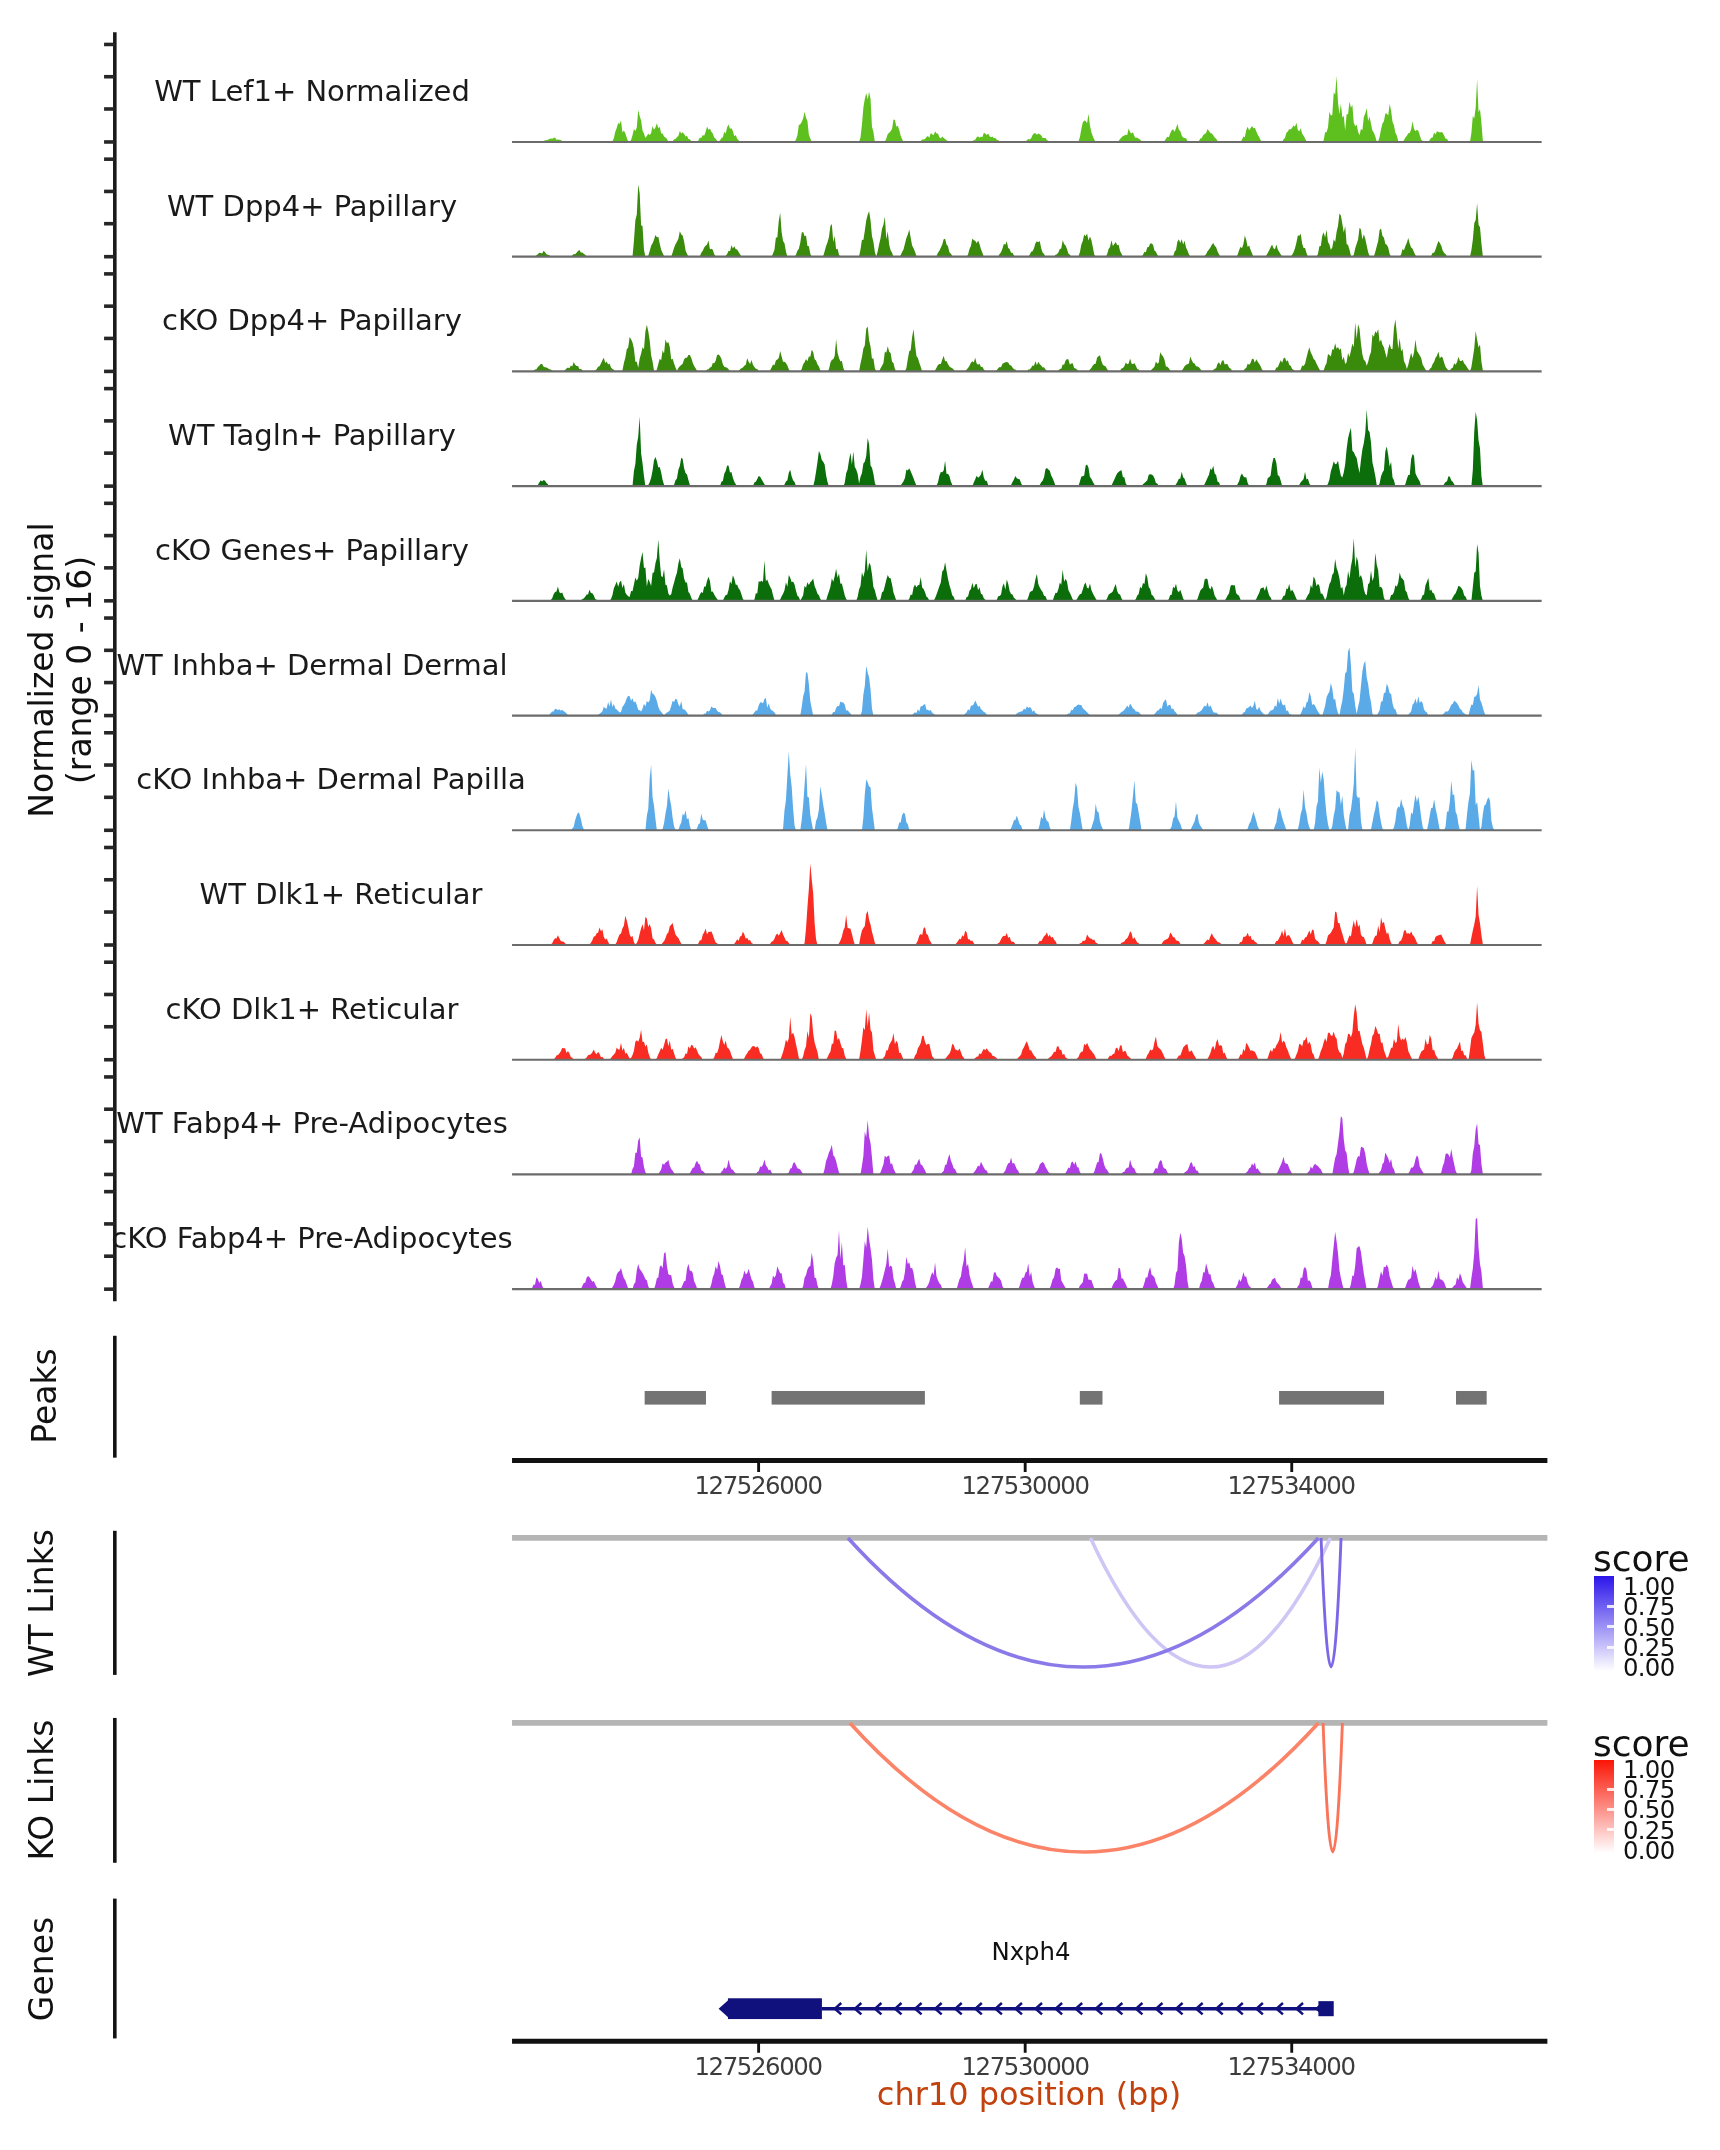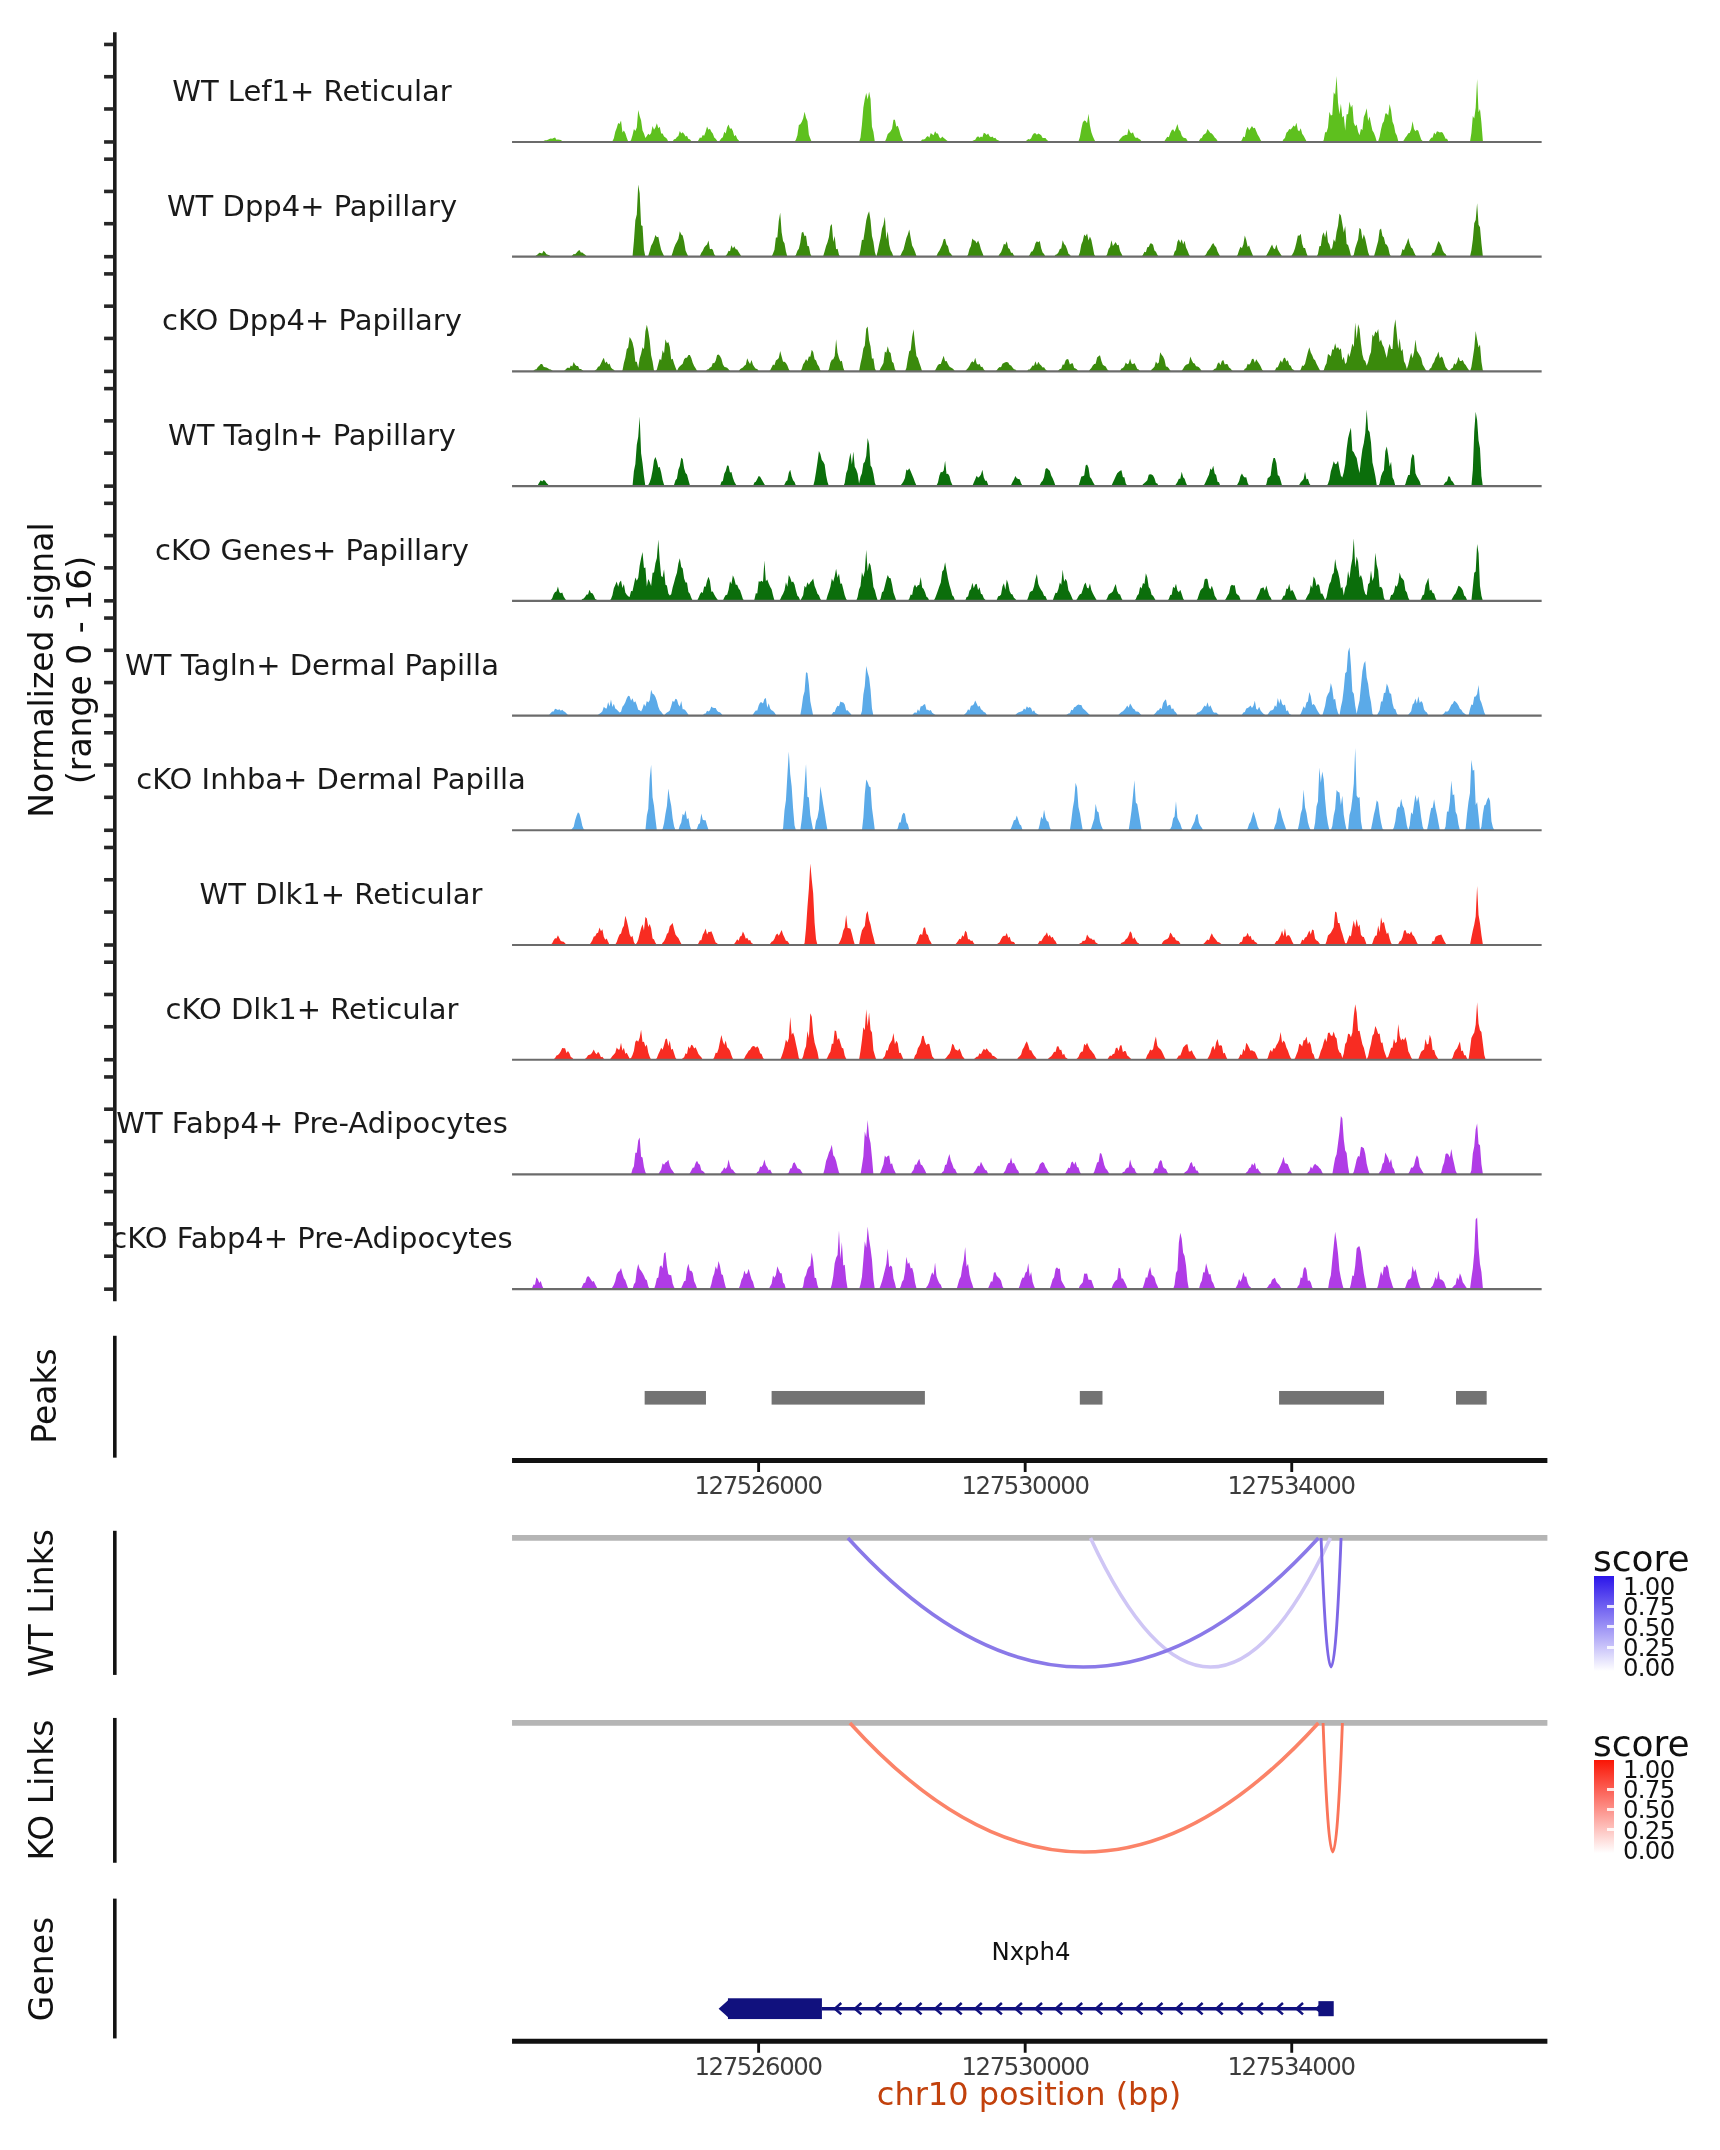--- a/index.html
+++ b/index.html
@@ -157,26 +157,26 @@
   <div class="vlabel" style="left:-66px;top:1770px;width:215px;">KO Links</div>
   <div class="vlabel" style="left:-66px;top:1949px;width:215px;">Genes</div>
 
   <div class="legend-title" style="left:1593px;top:1538px;">score</div>
   <div class="legend-bar" id="wt-legend-bar" style="left: 1594px; top: 1576px; height: 95px; background: linear-gradient(rgb(43, 21, 234), rgb(255, 255, 255));"></div>
   <div class="legend-title" style="left:1593px;top:1723px;">score</div>
   <div class="legend-bar" id="ko-legend-bar" style="left: 1594px; top: 1760px; height: 93px; background: linear-gradient(rgb(250, 21, 5), rgb(255, 255, 255));"></div>
 
   <div class="gene-name" style="left:1031px;top:1951px;">Nxph4</div>
   <div class="axis-title" style="left:1029px;top:2094px;">chr10 position (bp)</div>
-<div class="track-label" style="left: 312px; top: 91px;">WT Lef1+ Reticular</div>
+<div class="track-label" style="left: 312px; top: 91px;">WT Lef1+ Normalized</div>
     <div class="track-label" style="left: 312px; top: 206px;">WT Dpp4+ Papillary</div>
     <div class="track-label" style="left: 312px; top: 320px;">cKO Dpp4+ Papillary</div>
     <div class="track-label" style="left: 312px; top: 435px;">WT Tagln+ Papillary</div>
     <div class="track-label" style="left: 312px; top: 550px;">cKO Genes+ Papillary</div>
-    <div class="track-label" style="left: 312px; top: 665px;">WT Tagln+ Dermal Papilla</div>
+    <div class="track-label" style="left: 312px; top: 665px;">WT Inhba+ Dermal Dermal</div>
     <div class="track-label" style="left: 312px; top: 779px; margin-left: 19px;">cKO Inhba+ Dermal Papilla</div>
     <div class="track-label" style="left: 312px; top: 894px; margin-left: 29px;">WT Dlk1+ Reticular</div>
     <div class="track-label" style="left: 312px; top: 1009px;">cKO Dlk1+ Reticular</div>
     <div class="track-label" style="left: 312px; top: 1123px;">WT Fabp4+ Pre-Adipocytes</div>
     <div class="track-label" style="left: 312px; top: 1238px;">cKO Fabp4+ Pre-Adipocytes</div>
     <div class="tick-label" style="left: 758px; top: 1485px;">127526000</div>
     <div class="tick-label" style="left: 1025px; top: 1485px;">127530000</div>
     <div class="tick-label" style="left: 1291px; top: 1485px;">127534000</div>
     <div class="legend-val" style="left: 1623px; top: 1586px;">1.00</div>
     <div class="legend-val" style="left: 1623px; top: 1606px;">0.75</div>

